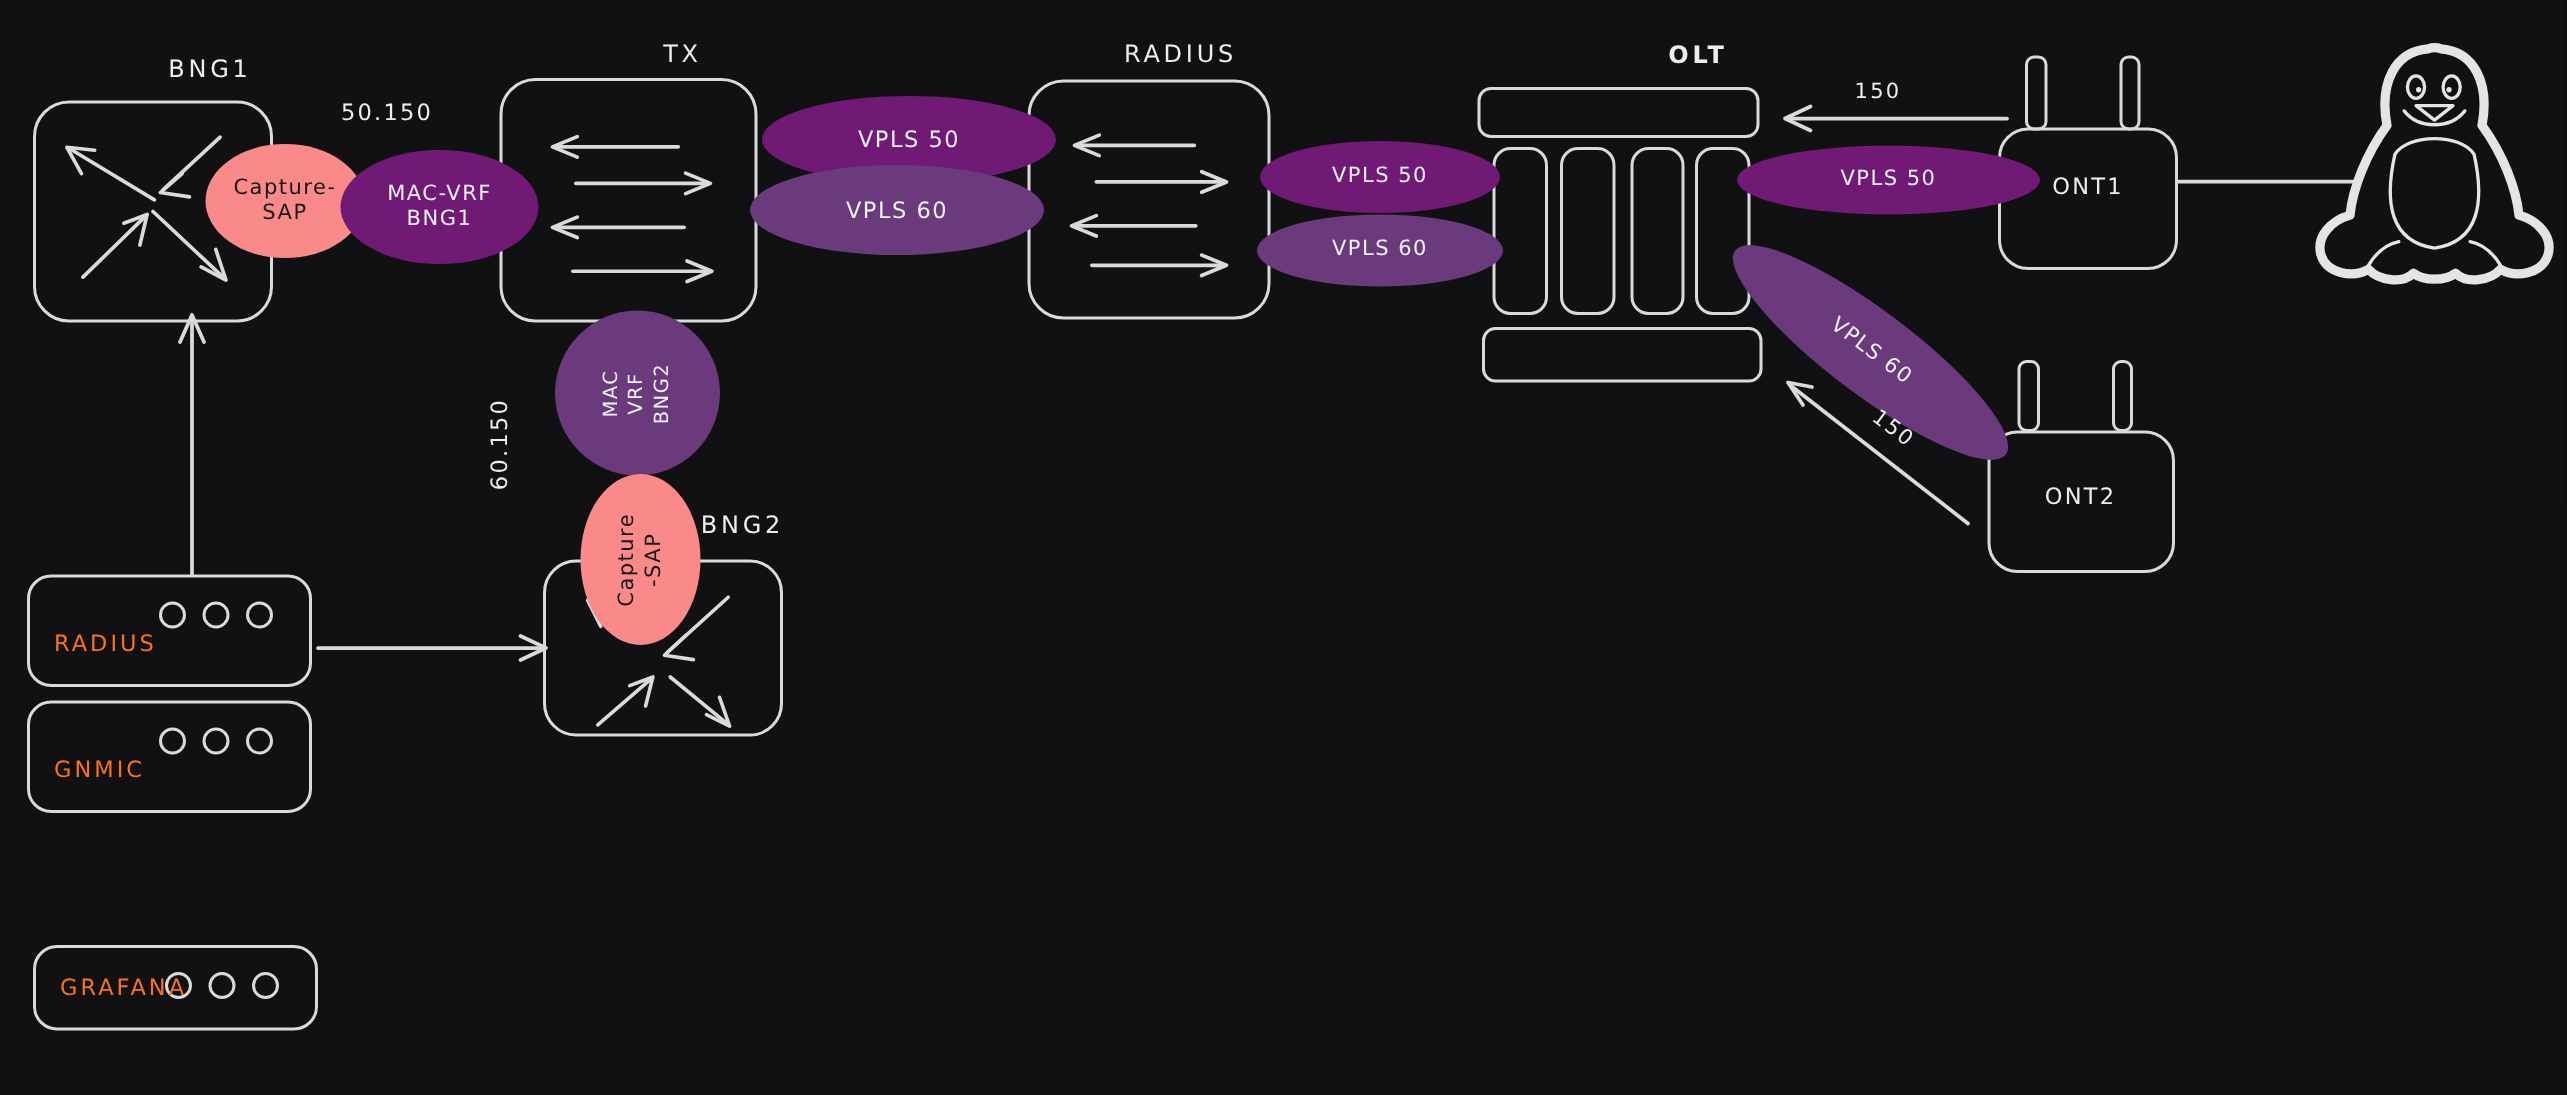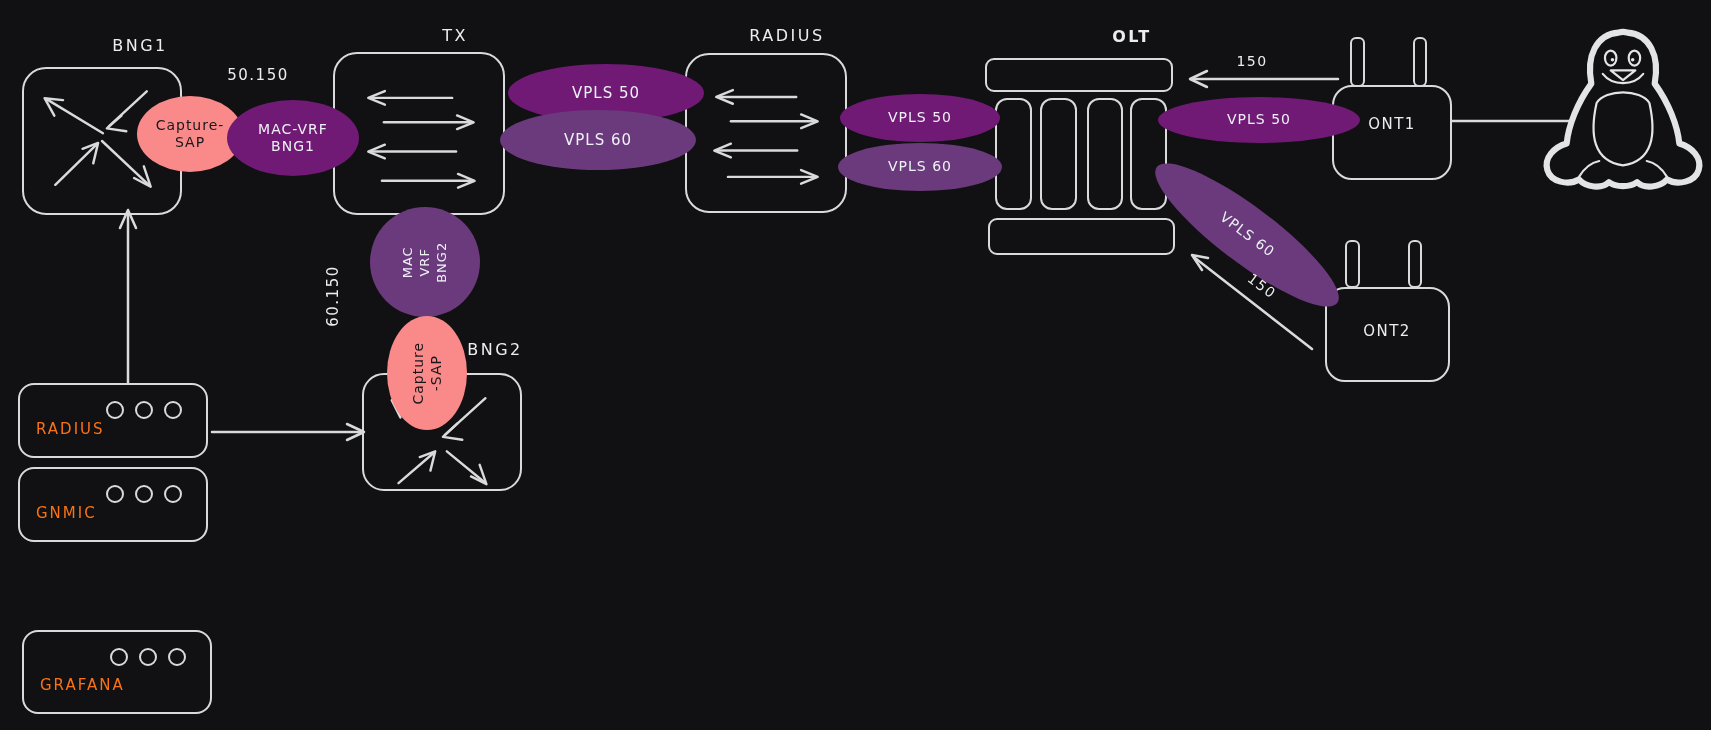--- a/index.html
+++ b/index.html
@@ -179,21 +179,21 @@
     <div class="srv-lbl">RADIUS</div>
   </div>
   <div class="server" style="left:18px;top:467px;width:190px;height:75px;padding-left:13px;">
     <div class="dots">
         <span></span>
         <span></span>
         <span></span>
       </div>
     <div class="srv-lbl">GNMIC</div>
   </div>
-  <div class="server" style="left:22px;top:630px;width:190px;height:84px;padding-left:40px;">
+  <div class="server" style="left:22px;top:630px;width:190px;height:57px;padding-left:40px;">
     <div class="dots">
         <span></span>
         <span></span>
         <span></span>
       </div>
     <div class="srv-lbl">GRAFANA</div>
   </div>
 
   <div class="ell pink" style="left:137px;top:96px;width:106px;height:76px;">
     <span>Capture-</span>

